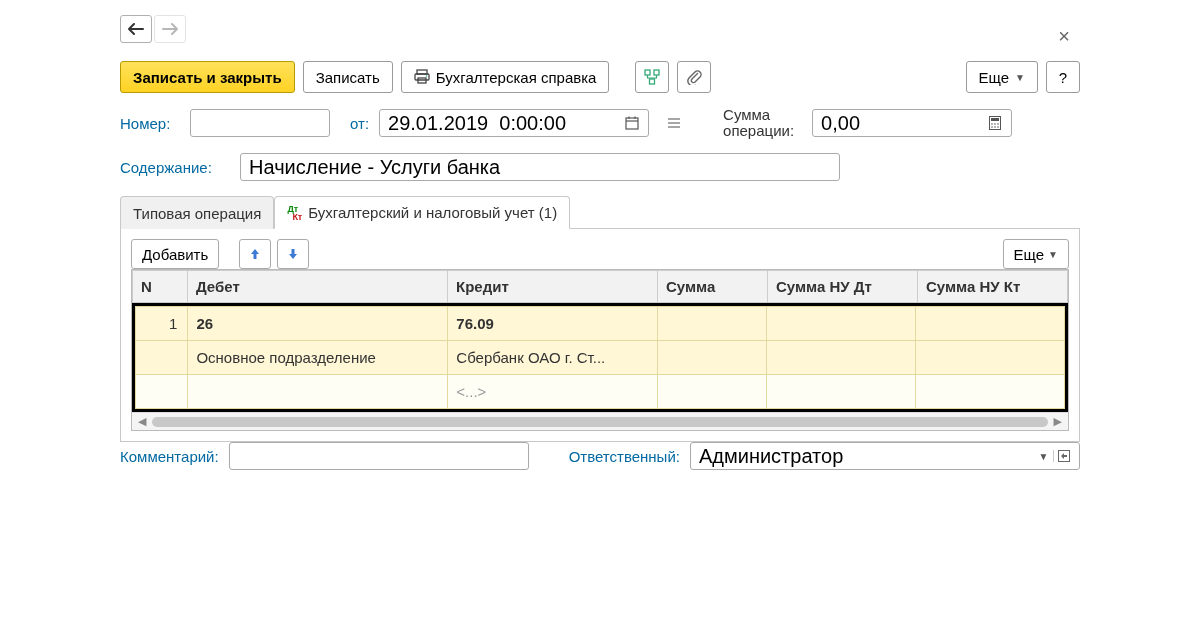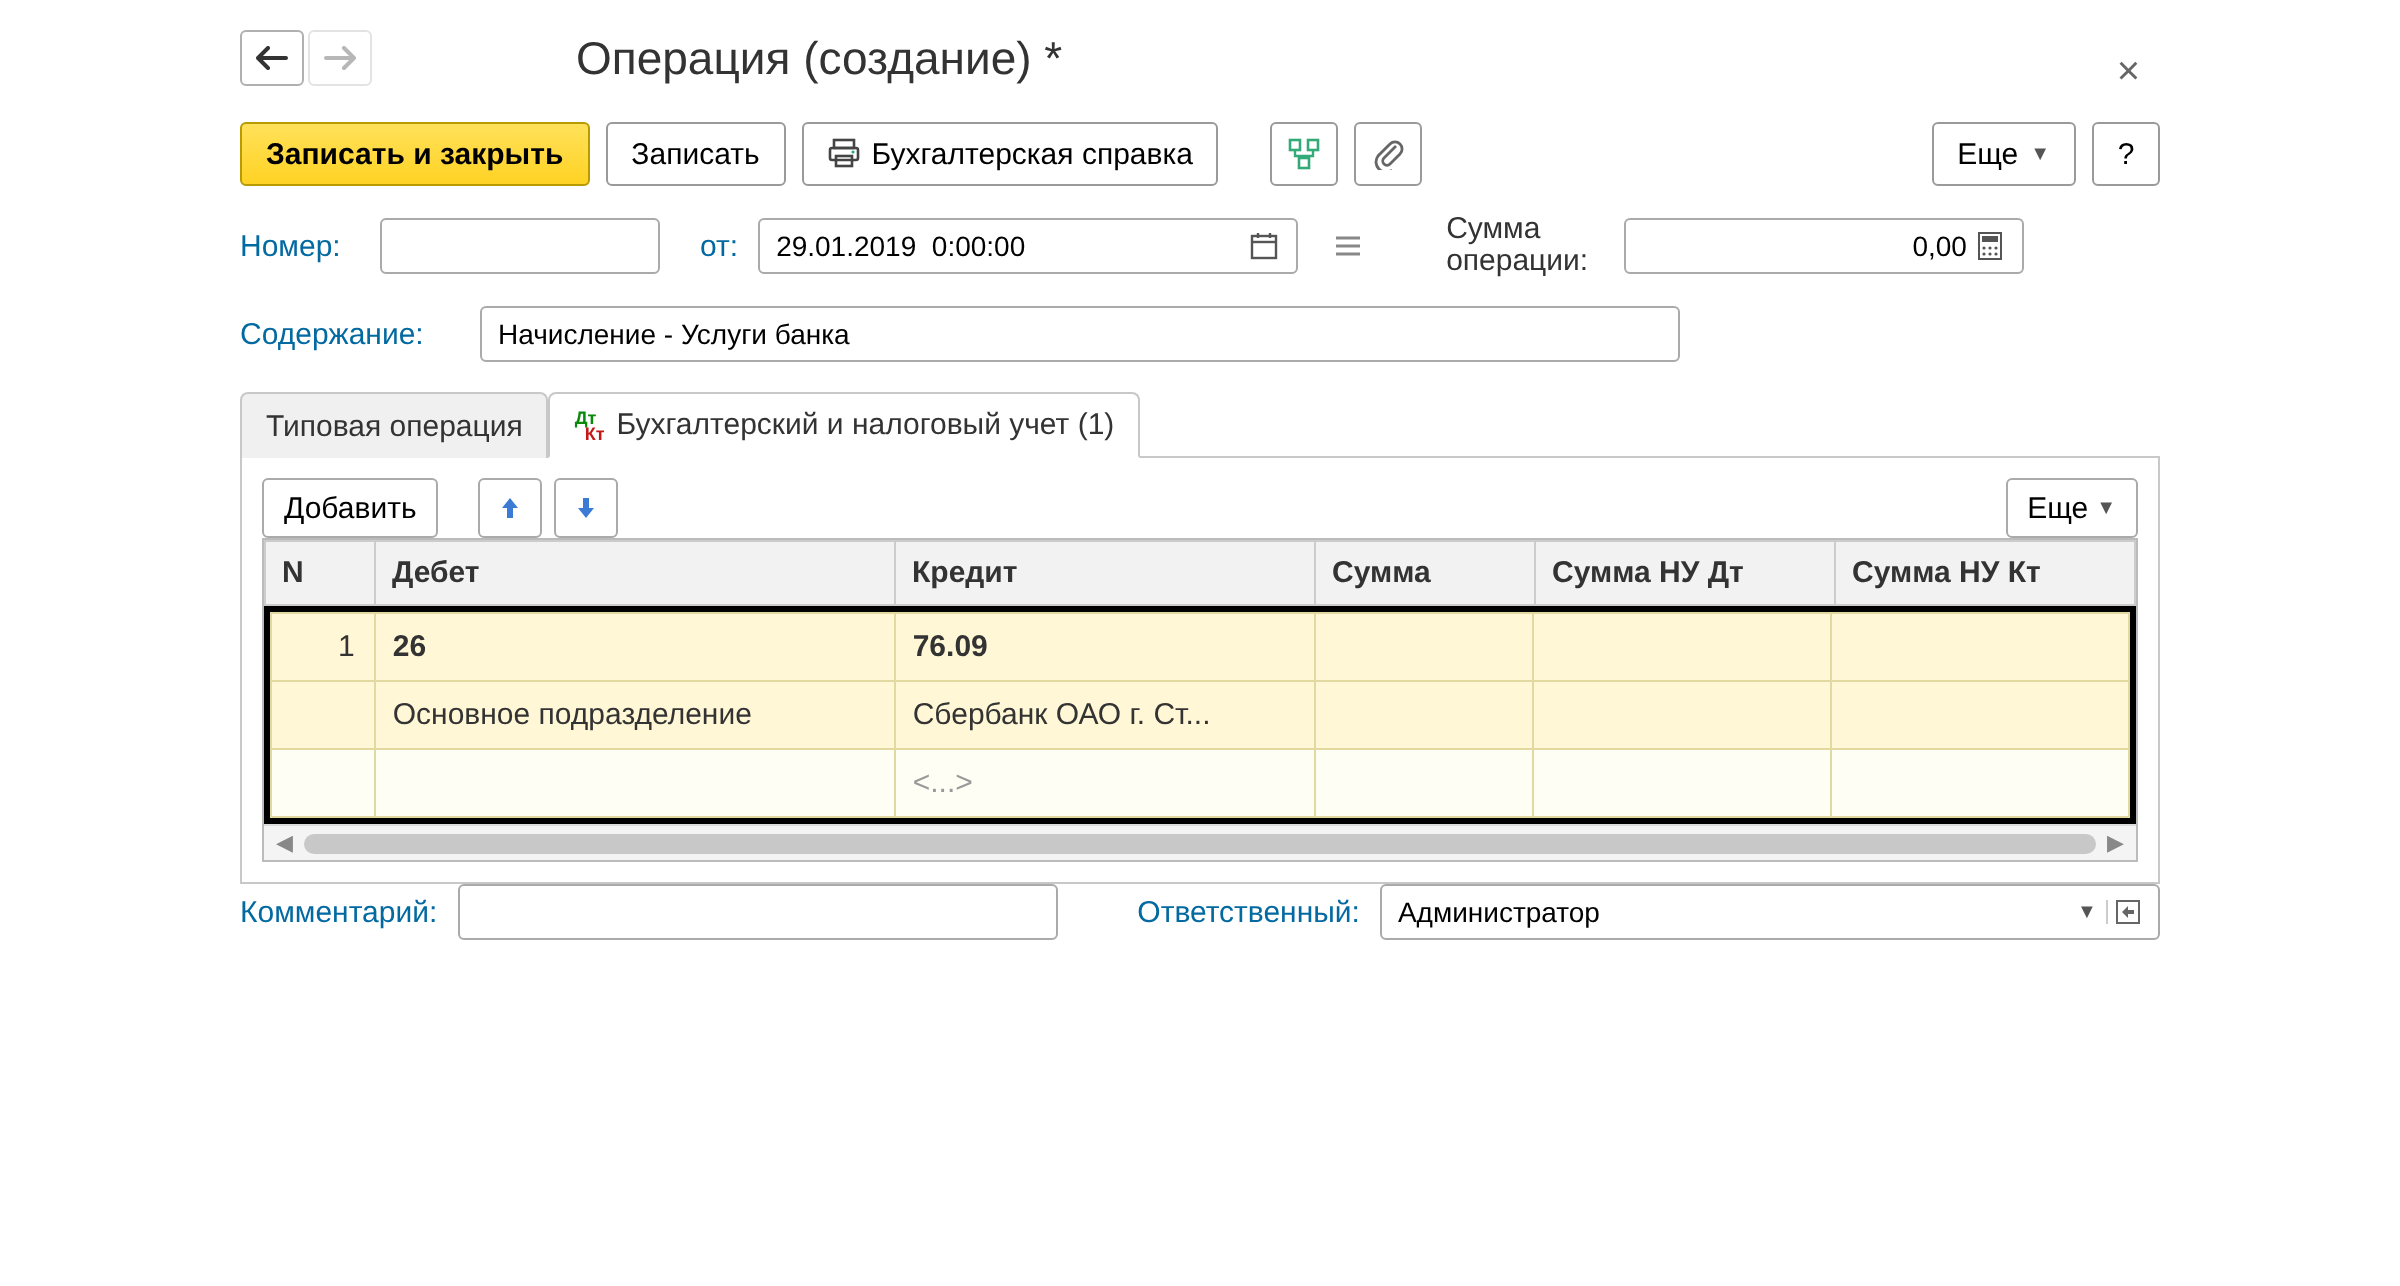--- a/index.html
+++ b/index.html
@@ -85,21 +85,21 @@
     height: 28px;
     border: 1px solid #aaa;
     border-radius: 3px;
     background: #fff;
     padding: 0 6px;
     display: flex;
     align-items: center;
   }
   .input input {
     border: none; outline: none; width: 100%; height: 100%;
-    font-size: 14px; background: transparent;
+    font-size: 20px; background: transparent;
   }
   .icon-slot {
     width: 22px; display: flex; align-items: center; justify-content: center;
     color: #555;
     cursor: pointer;
   }
   .tabs {
     display: flex;
     border-bottom: 1px solid #c8c8c8;
   }
@@ -208,21 +208,20 @@
     <div class="nav-btn">
       <svg width="16" height="12" viewBox="0 0 16 12">
           <path d="M6 1 L1 6 L6 11 M1 6 H15" stroke="#333" stroke-width="2" fill="none" stroke-linecap="round" stroke-linejoin="round"></path>
         </svg>
     </div>
     <div class="nav-btn disabled">
       <svg width="16" height="12" viewBox="0 0 16 12">
           <path d="M10 1 L15 6 L10 11 M15 6 H1" stroke="#333" stroke-width="2" fill="none" stroke-linecap="round" stroke-linejoin="round"></path>
         </svg>
     </div>
-    <div class="title">Операция (создание) *</div>
     <div class="close-x">
       <span>×</span>
     </div>
   </div>
 
   <div class="toolbar">
     <button class="btn btn-primary">
         <span>Записать и закрыть</span>
       </button>
     <button class="btn">
@@ -284,21 +283,21 @@
           <line x1="2" y1="7" x2="14" y2="7" stroke="#888" stroke-width="1.5"></line>
           <line x1="2" y1="11" x2="14" y2="11" stroke="#888" stroke-width="1.5"></line>
         </svg>
     </span>
     <div style="width:18px"></div>
     <div style="display:flex;flex-direction:column;line-height:16px">
       <span>Сумма</span>
       <span>операции:</span>
     </div>
     <div class="input" style="width:200px;margin-left:8px">
-      <input style="text-align: right;" value="0,00">
+      <input style="" value="0,00">
       <span class="icon-slot">
         <svg width="12" height="14" viewBox="0 0 12 14">
             <rect x="0.5" y="0.5" width="11" height="13" fill="none" stroke="#555"></rect>
             <rect x="2" y="2" width="8" height="3" fill="#555"></rect>
             <circle cx="3" cy="8" r="0.8" fill="#555"></circle>
             <circle cx="6" cy="8" r="0.8" fill="#555"></circle>
             <circle cx="9" cy="8" r="0.8" fill="#555"></circle>
             <circle cx="3" cy="11" r="0.8" fill="#555"></circle>
             <circle cx="6" cy="11" r="0.8" fill="#555"></circle>
             <circle cx="9" cy="11" r="0.8" fill="#555"></circle>

